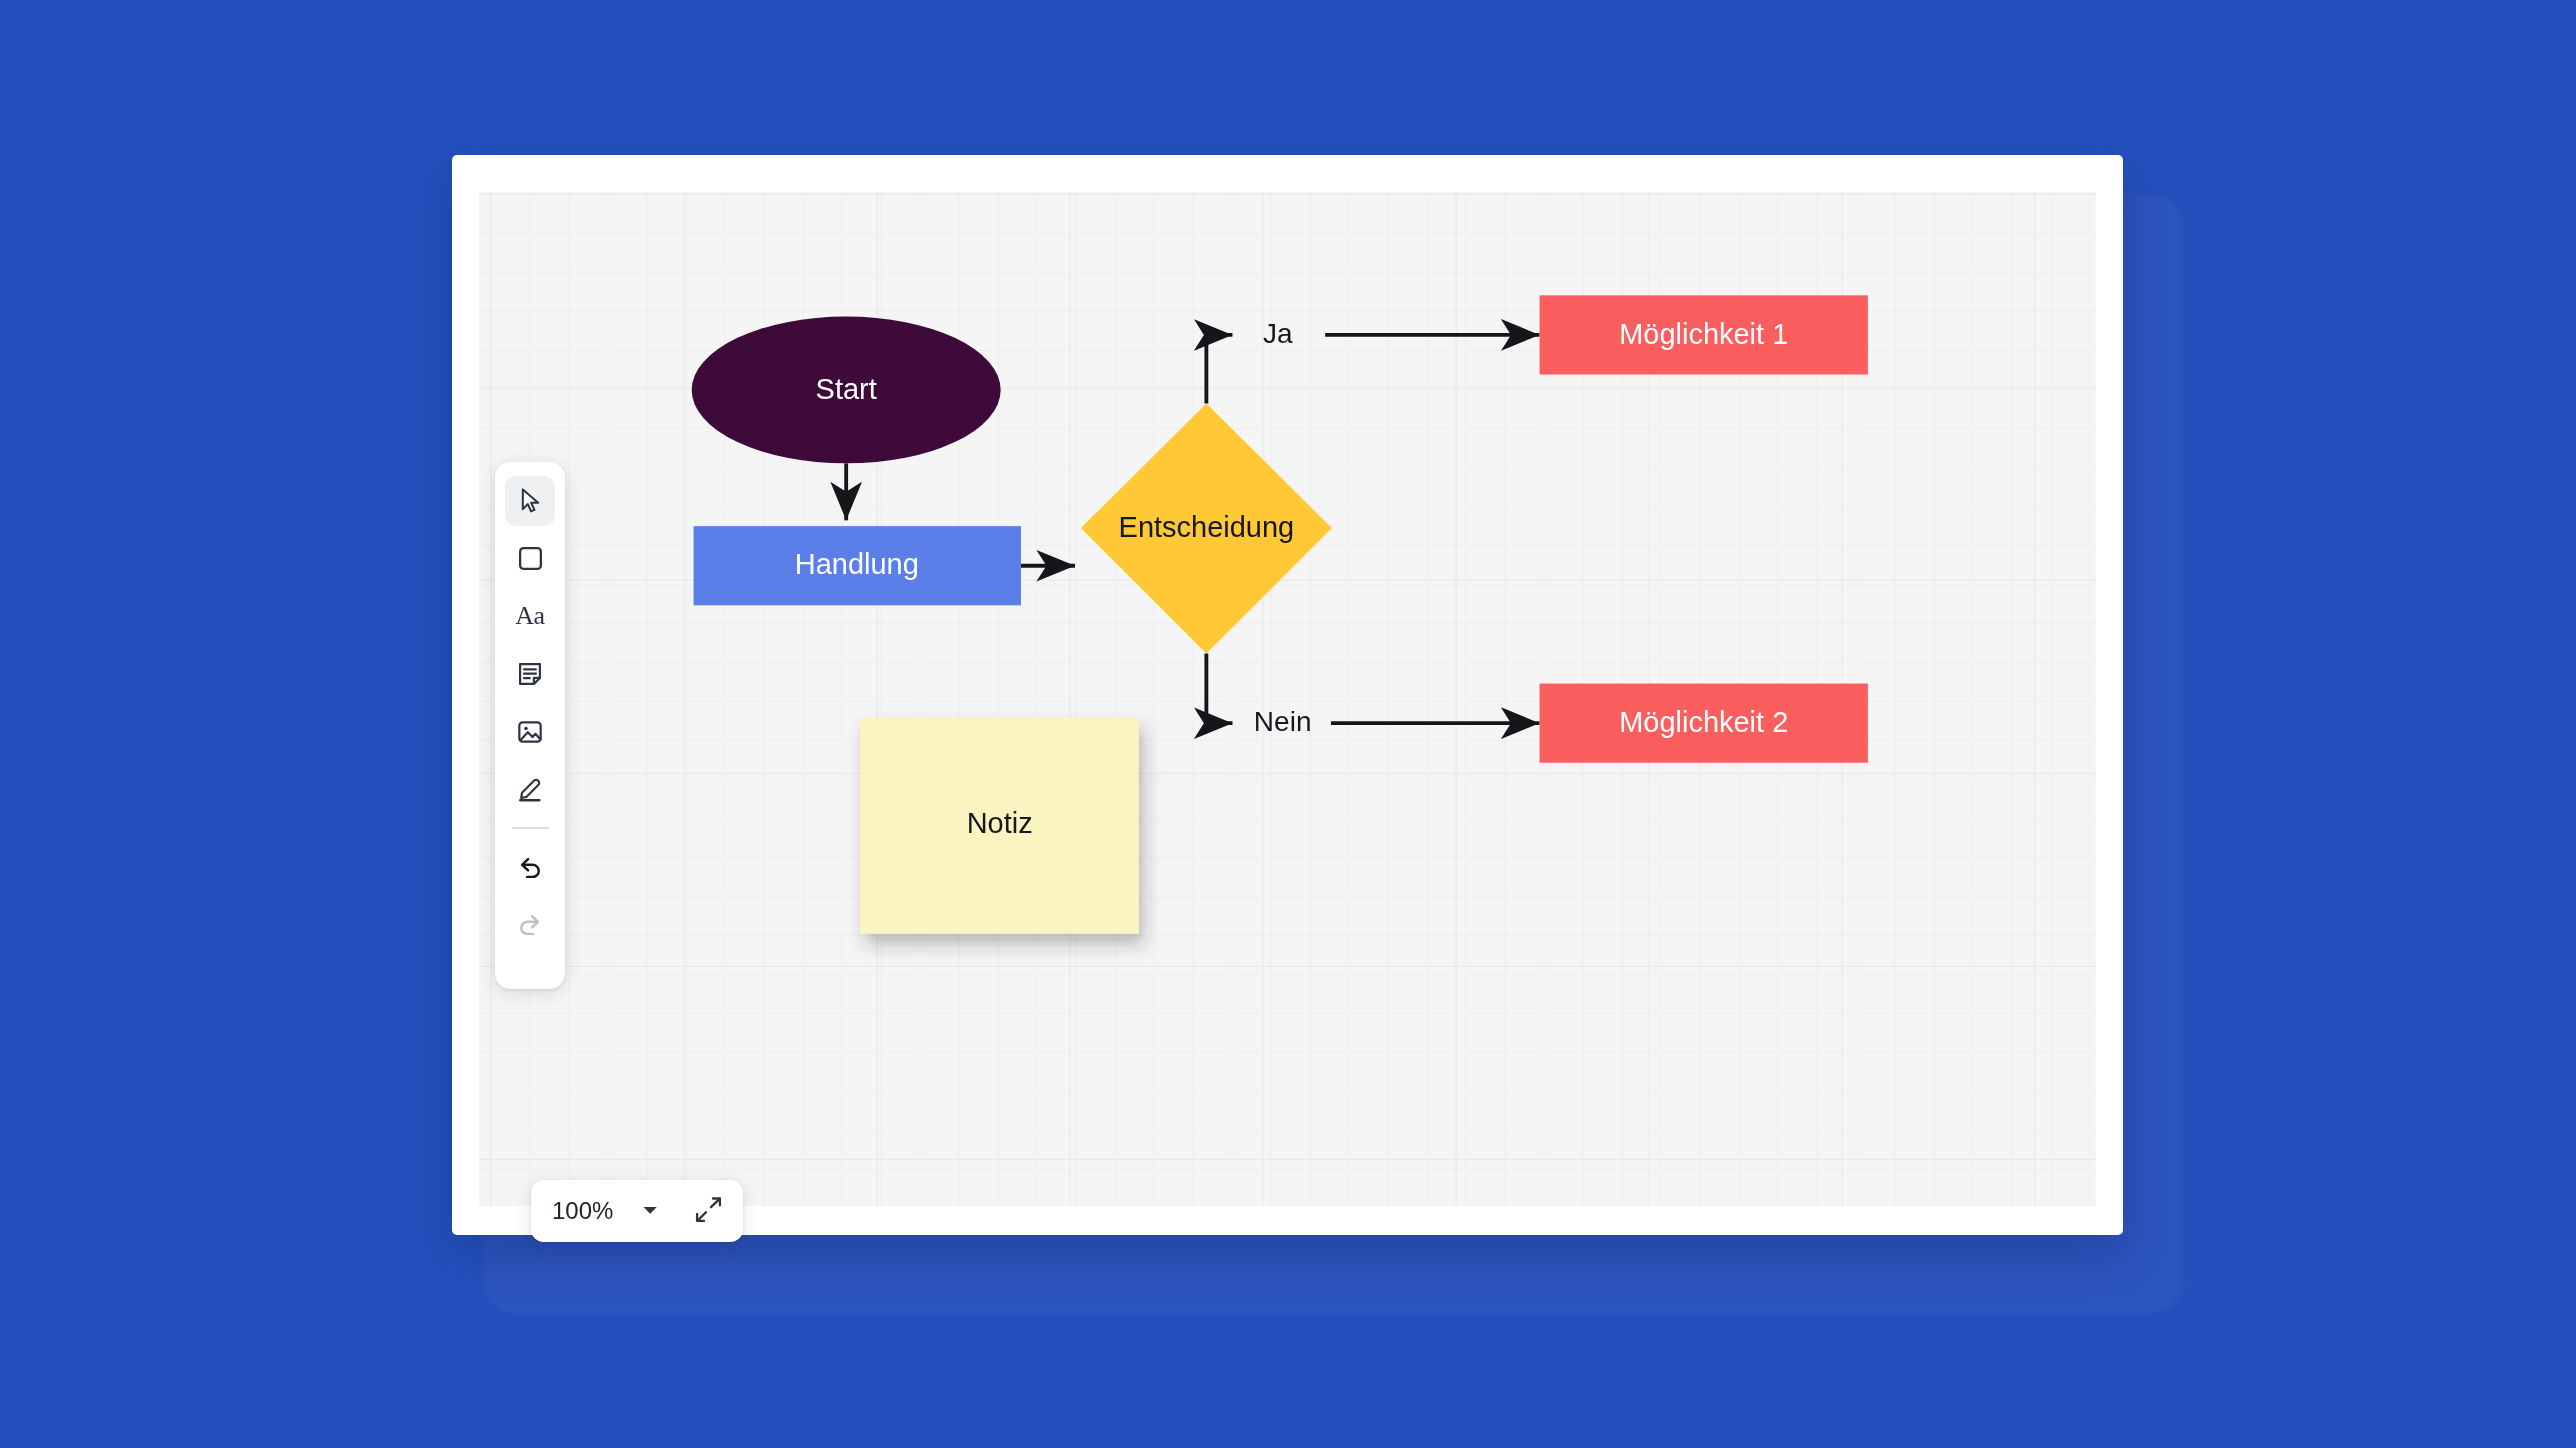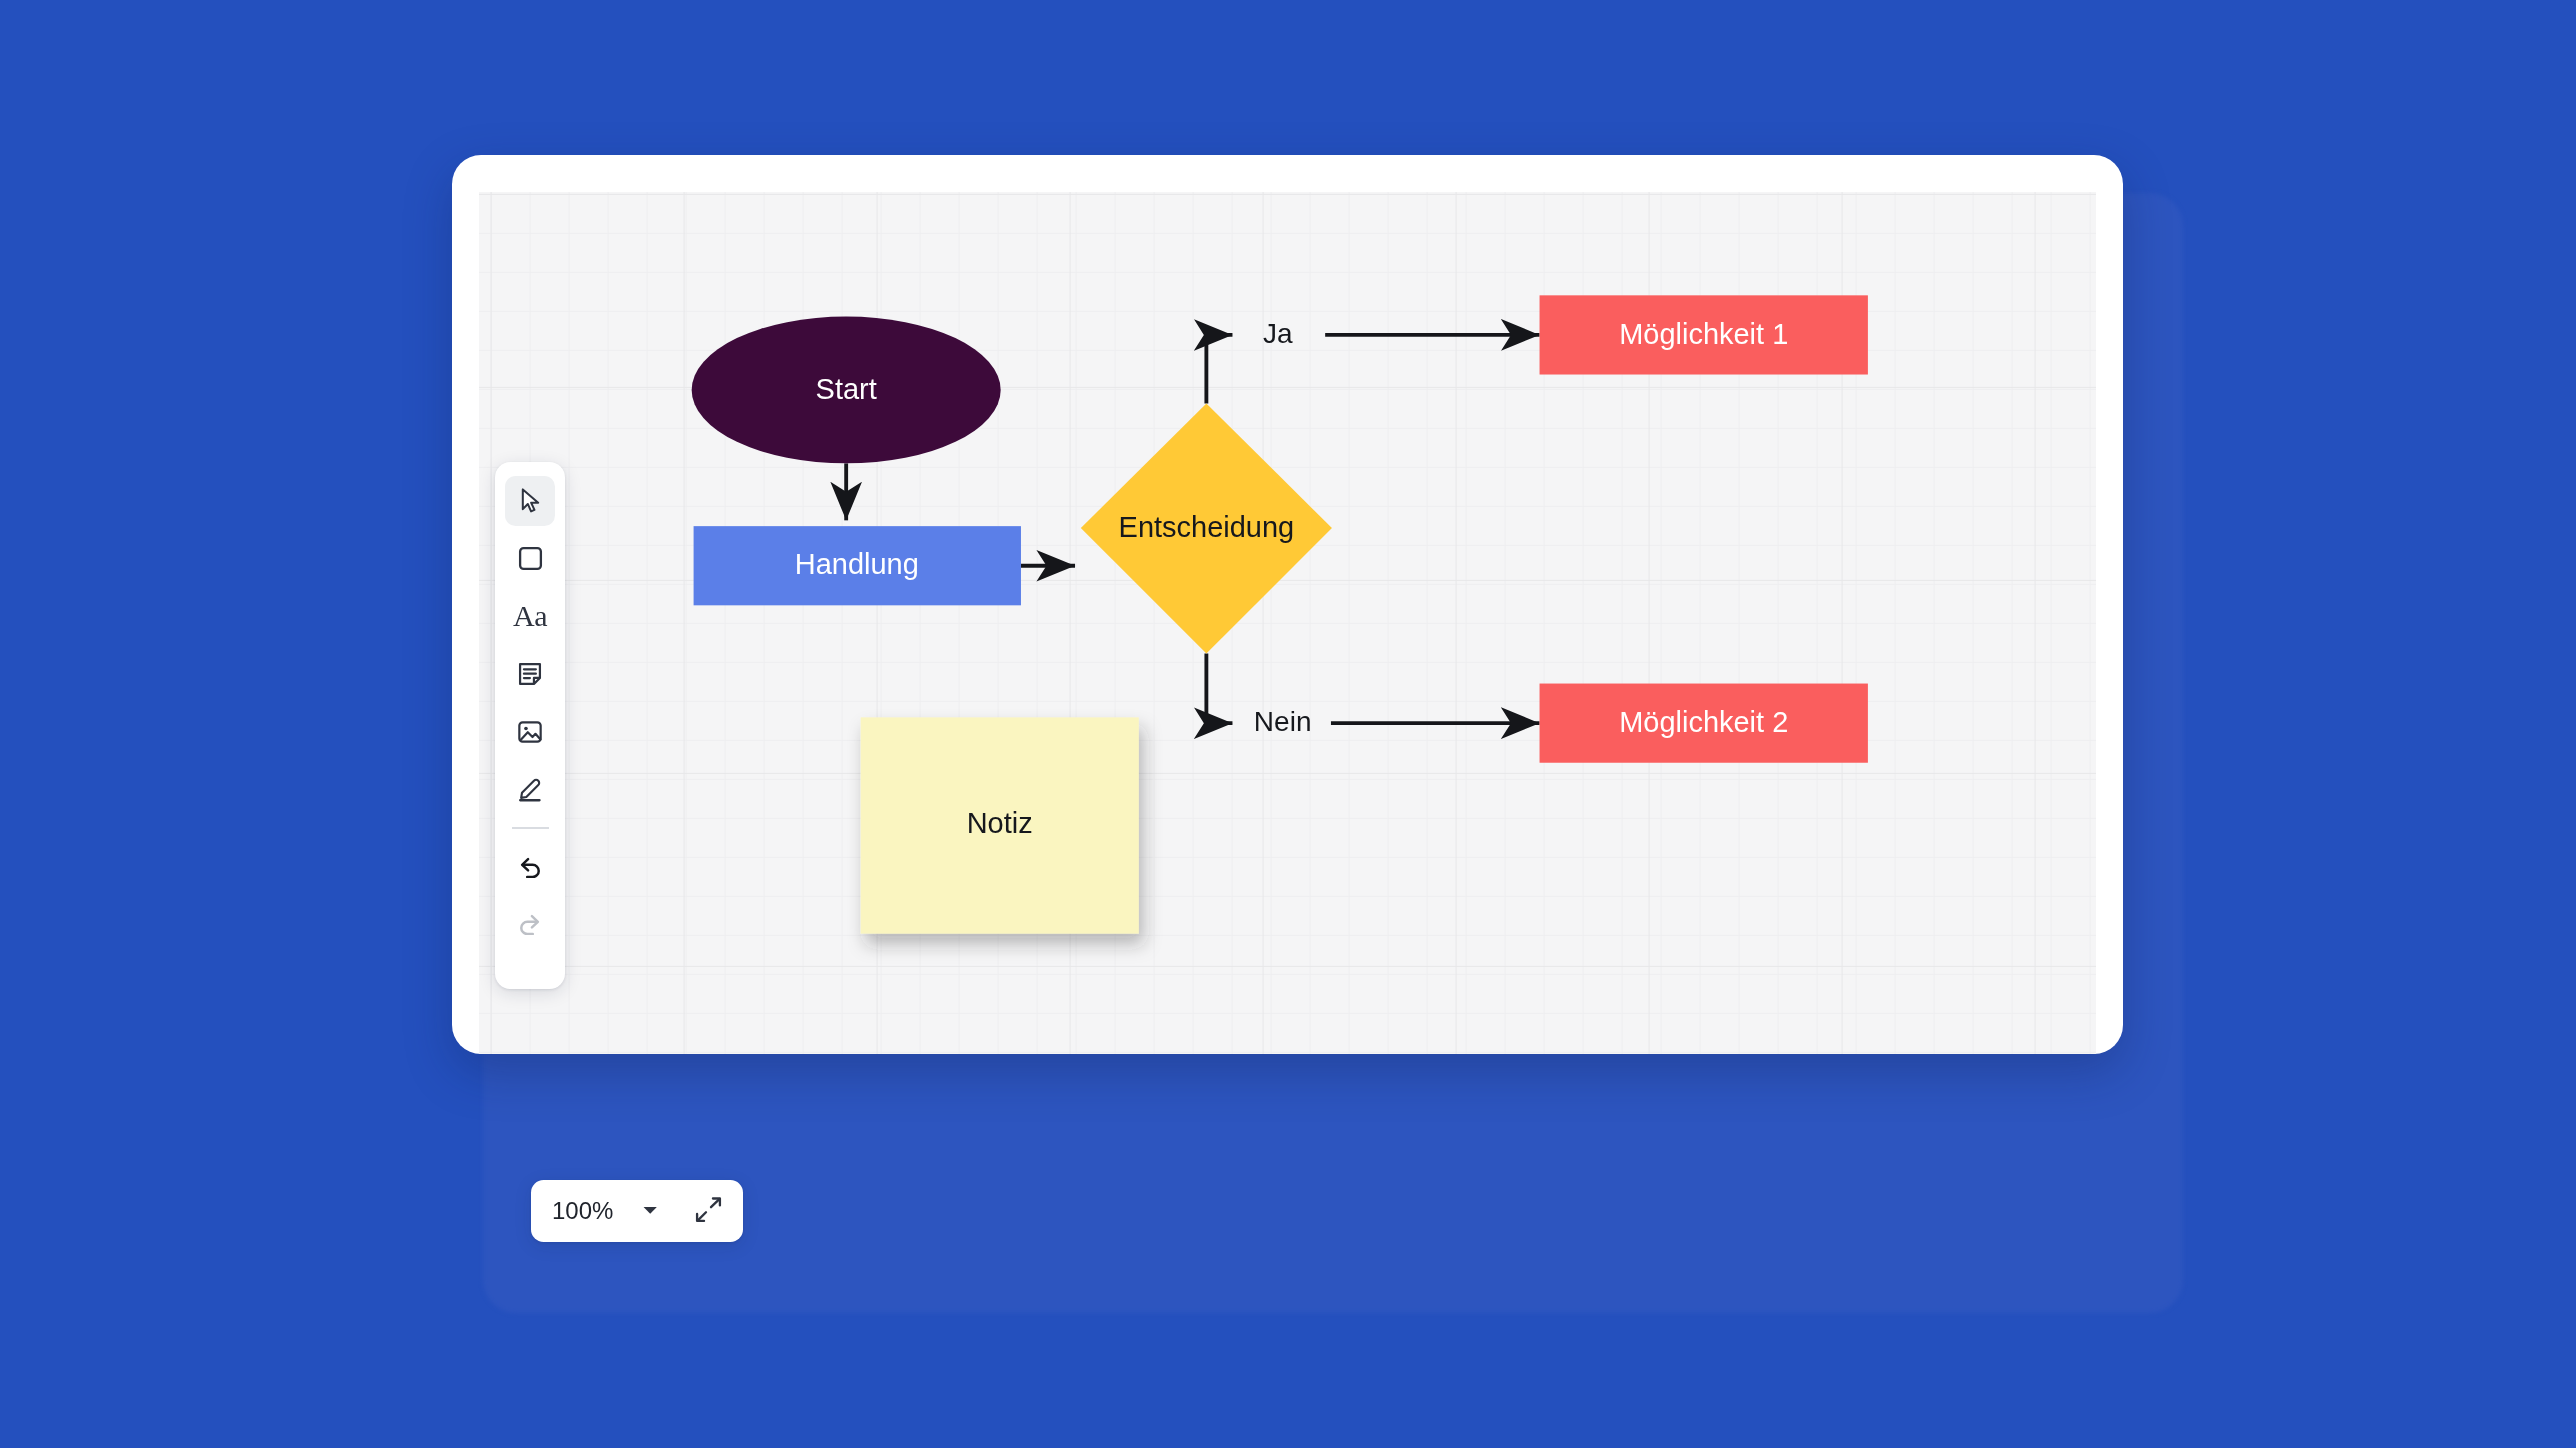--- a/index.html
+++ b/index.html
@@ -28,23 +28,23 @@
     border-radius: 33px;
     filter: blur(1.9px);
   }
 
   
   .app-card {
     position: absolute;
     left: 452px;
     top: 155px;
     width: 1671px;
-    height: 899px;
+    height: 1080px;
     background: #ffffff;
-    border-radius: 29px;
+    border-radius: 5px;
     box-shadow: 0 17.4px 48px rgba(13, 30, 80, 0.28);
     overflow: hidden;
   }
 
   
   .canvas {
     position: absolute;
     left: 27px;
     top: 37px;
     width: 1617px;
@@ -118,21 +118,21 @@
     align-items: center;
     justify-content: center;
     cursor: pointer;
     background: transparent;
     border: none;
   }
   .tool-btn.active { background: #eef0f2; }
   .tool-btn svg { display: block; }
   .tool-btn .glyph {
     font-family: "Liberation Serif", "DejaVu Serif", serif;
-    font-size: 30px;
+    font-size: 26px;
     color: #2f3440;
     letter-spacing: -0.5px;
   }
 
   .tool-divider {
     width: 37px;
     height: 1.9px;
     background: #d9dce1;
     margin: 8.7px 0 7.7px 0;
   }

